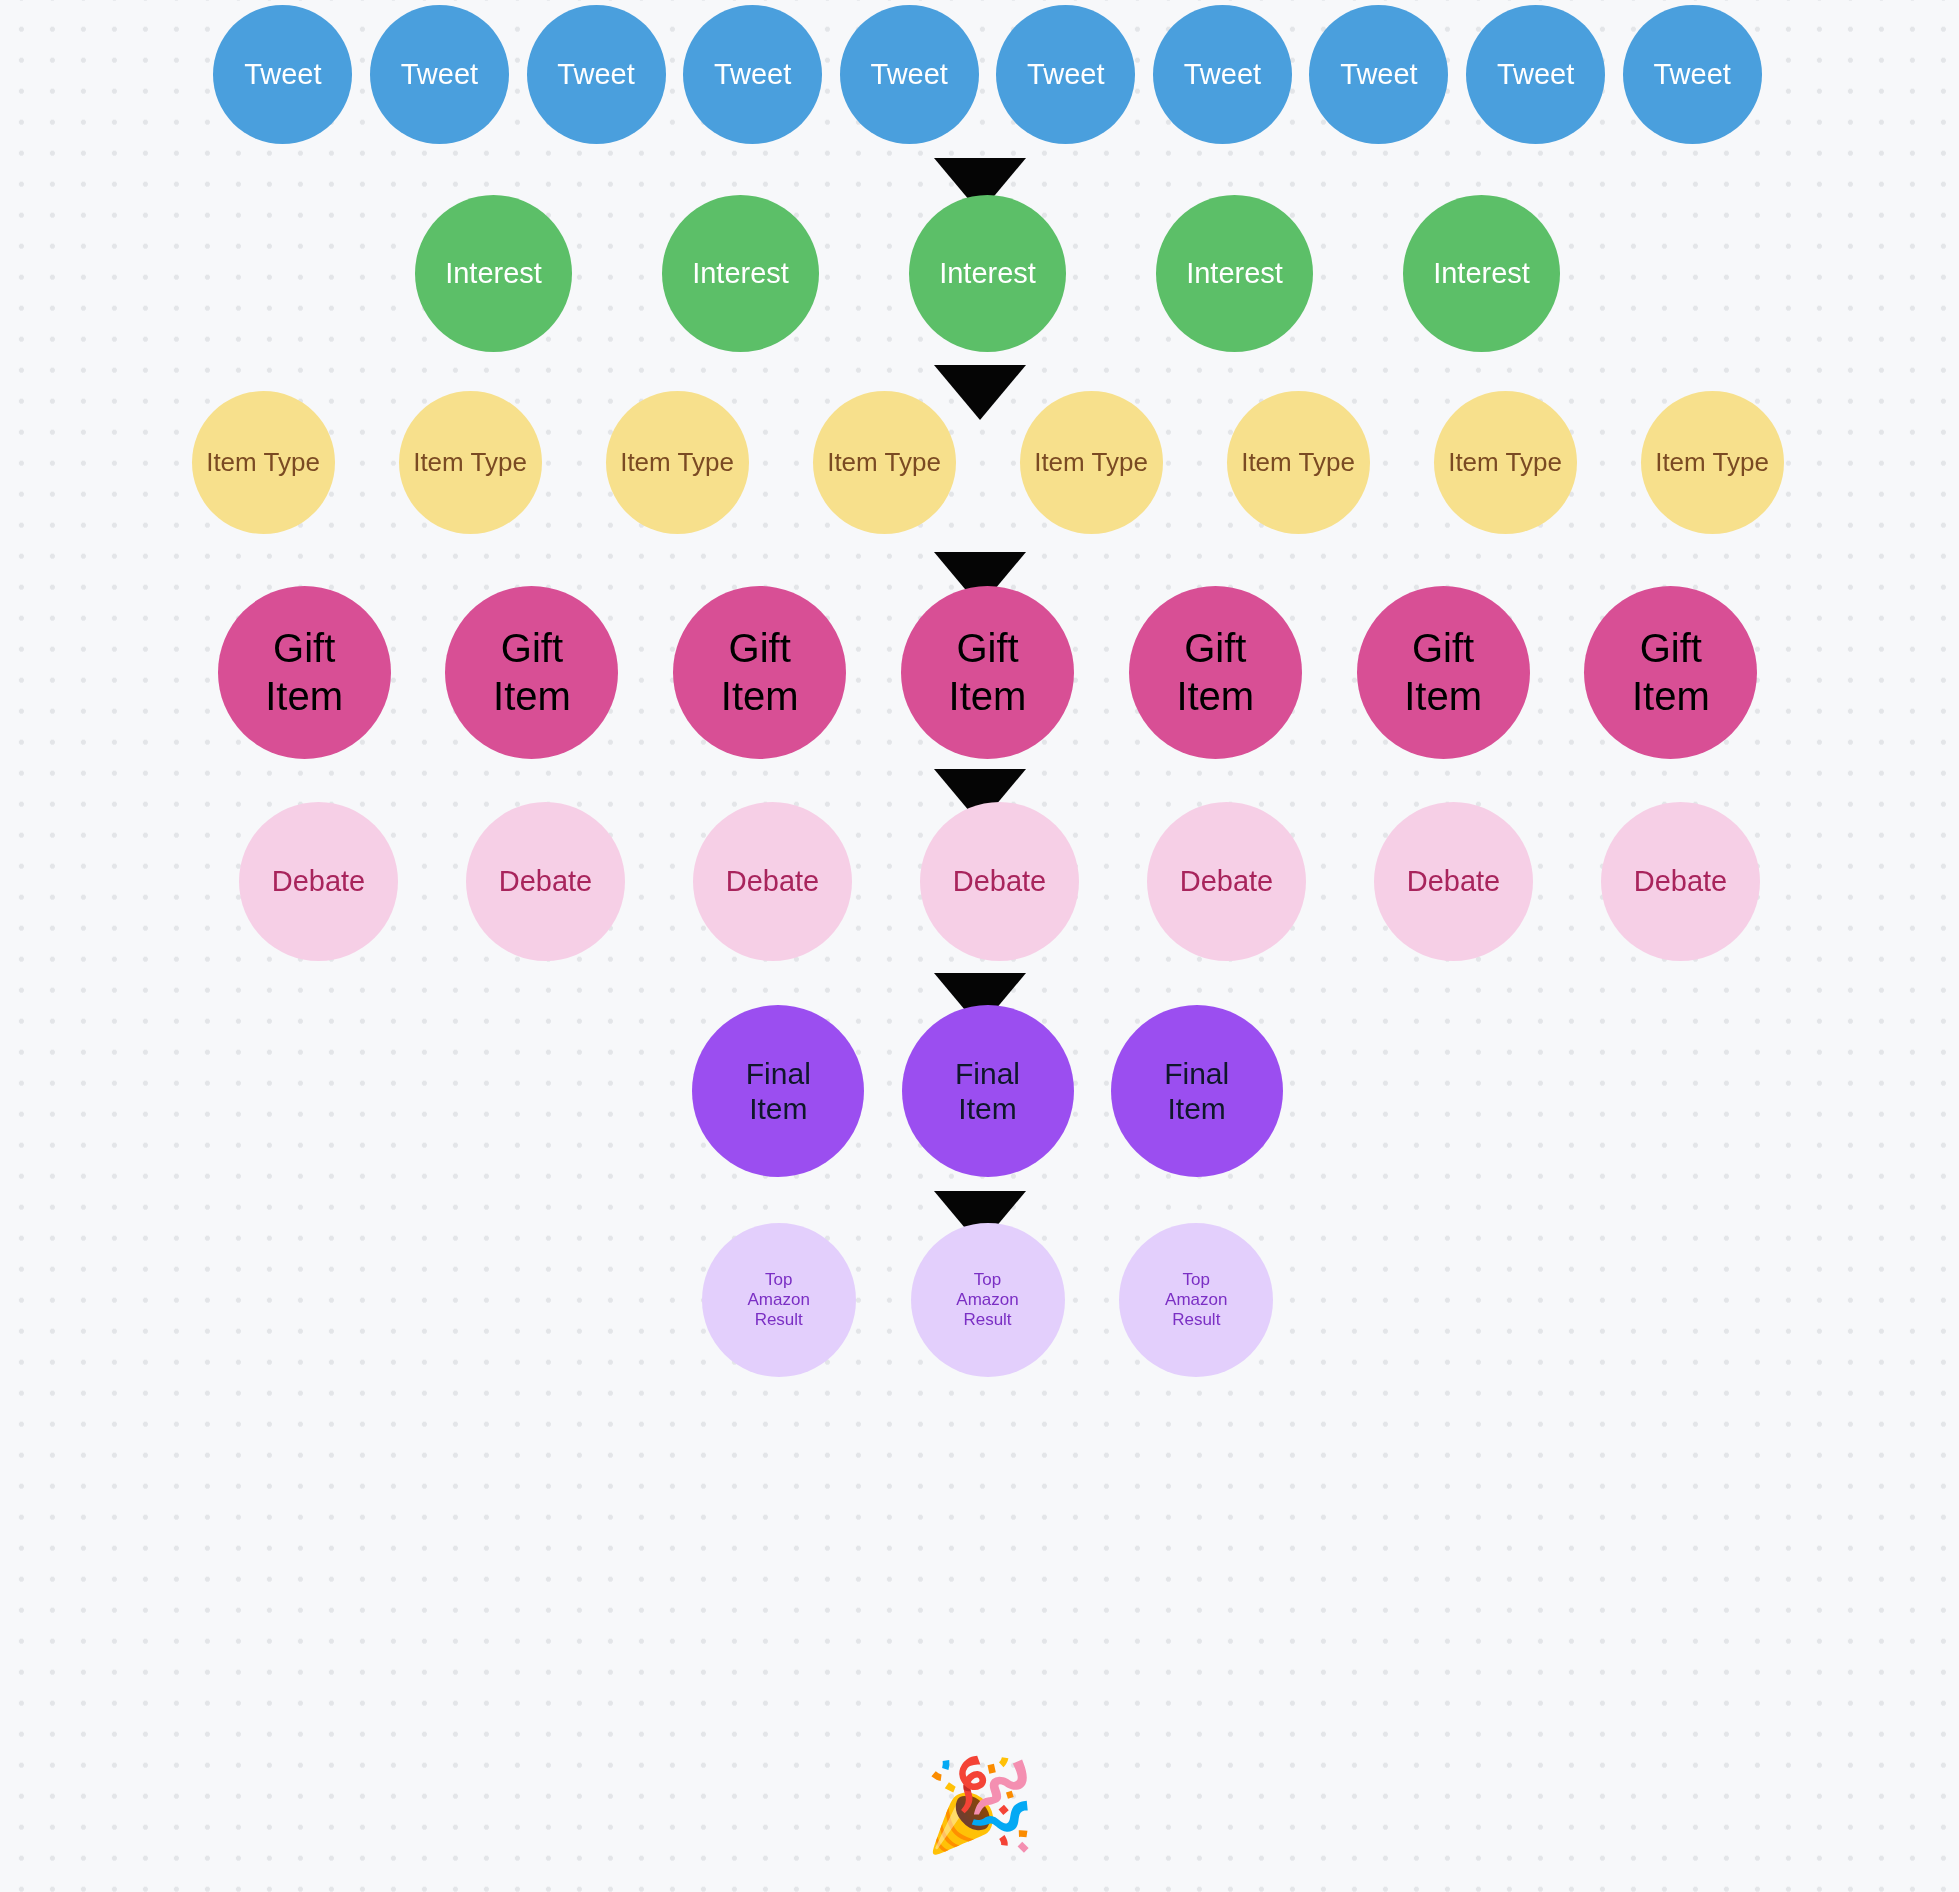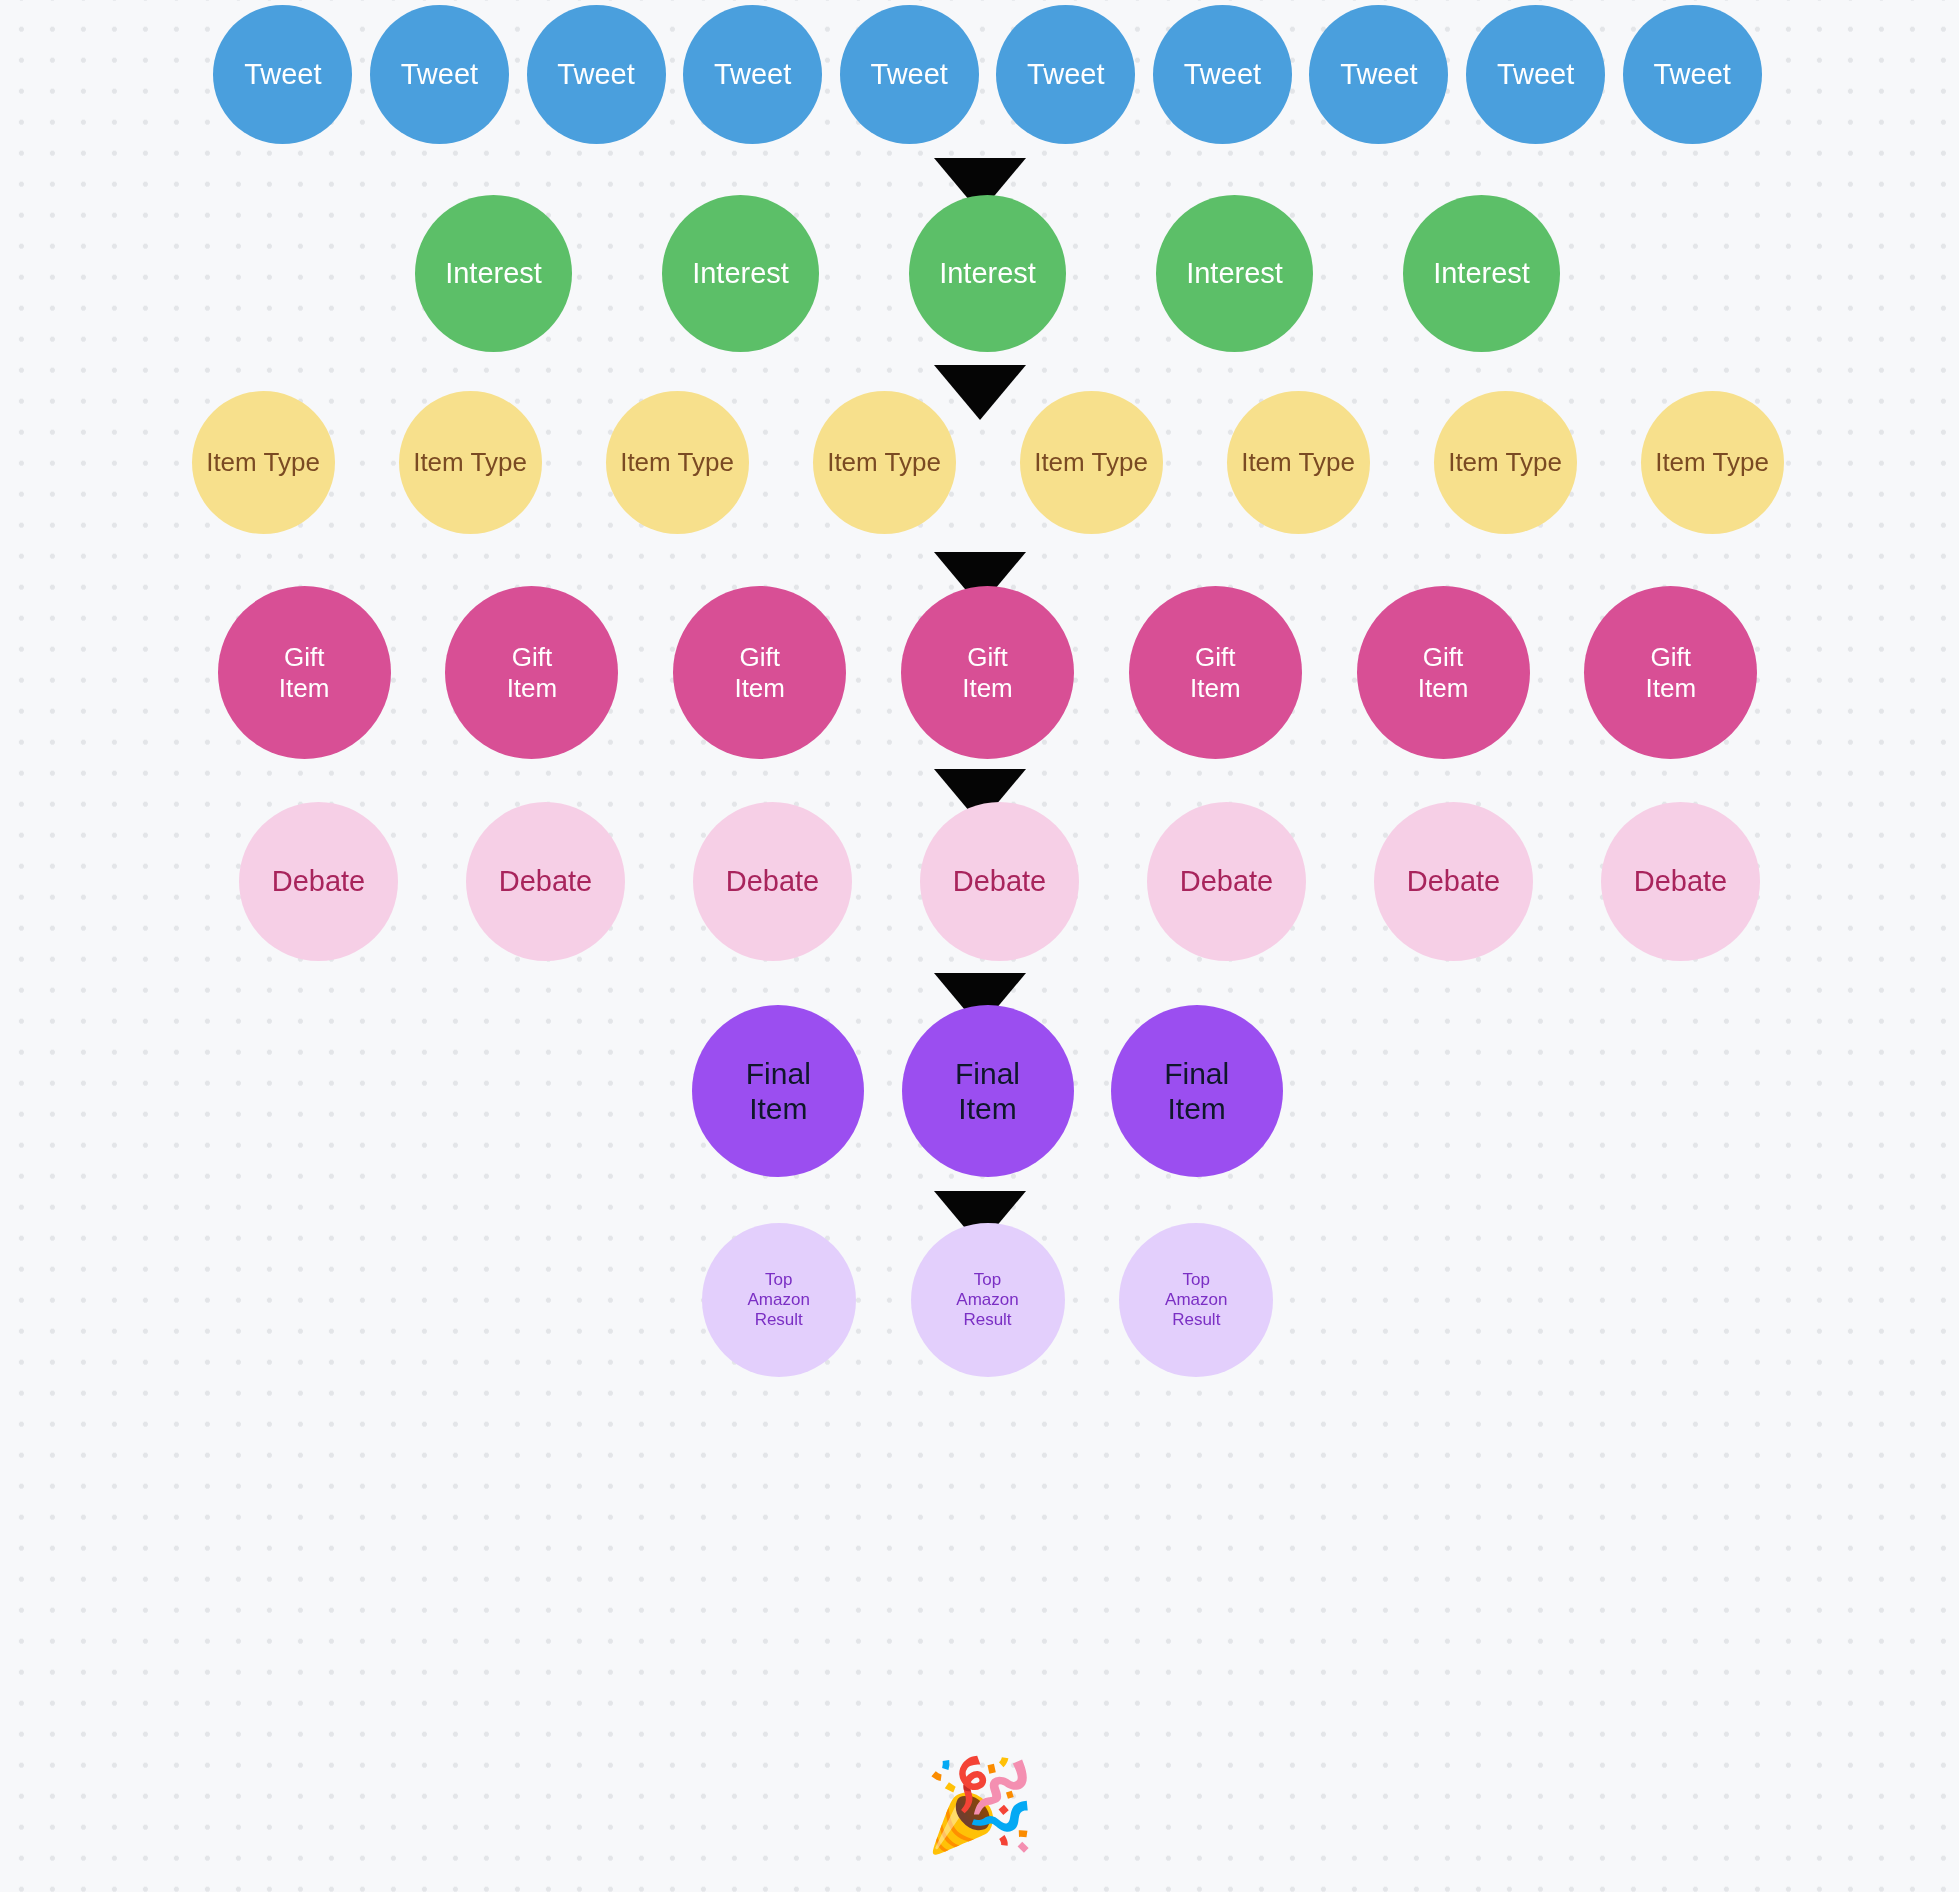--- a/index.html
+++ b/index.html
@@ -68,22 +68,22 @@
     background: #f7e08c;
     color: #7a4a23;
     font-size: 26px;
     margin: 0 32px;
   }
   
   .row-giftitem { top: 586px; }
   .row-giftitem .node {
     width: 173px; height: 173px;
     background: #d84f95;
-    color: #ffffff;
-    font-size: 26px;
+    color: #000000;
+    font-size: 40px;
     margin: 0 27.4px;
     text-align: center;
   }
   
   .row-debate { top: 802px; padding-left: 12px; }
   .row-debate .node {
     width: 159px; height: 159px;
     background: #f6cfe6;
     color: #a8245c;
     font-size: 29px;

